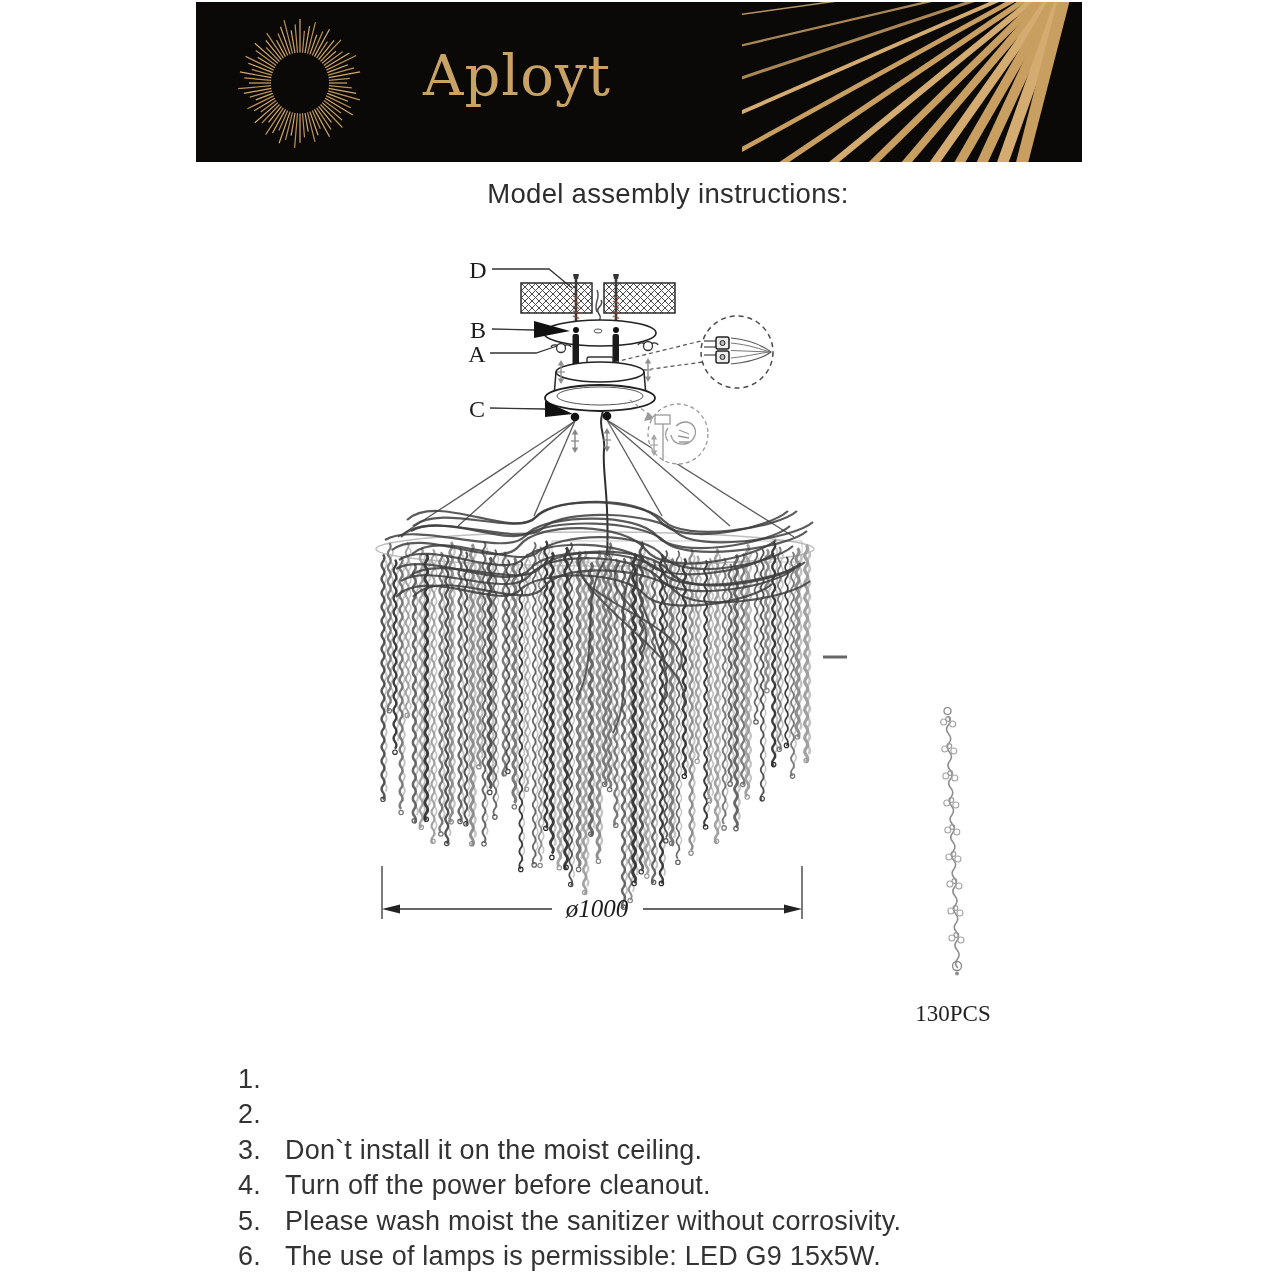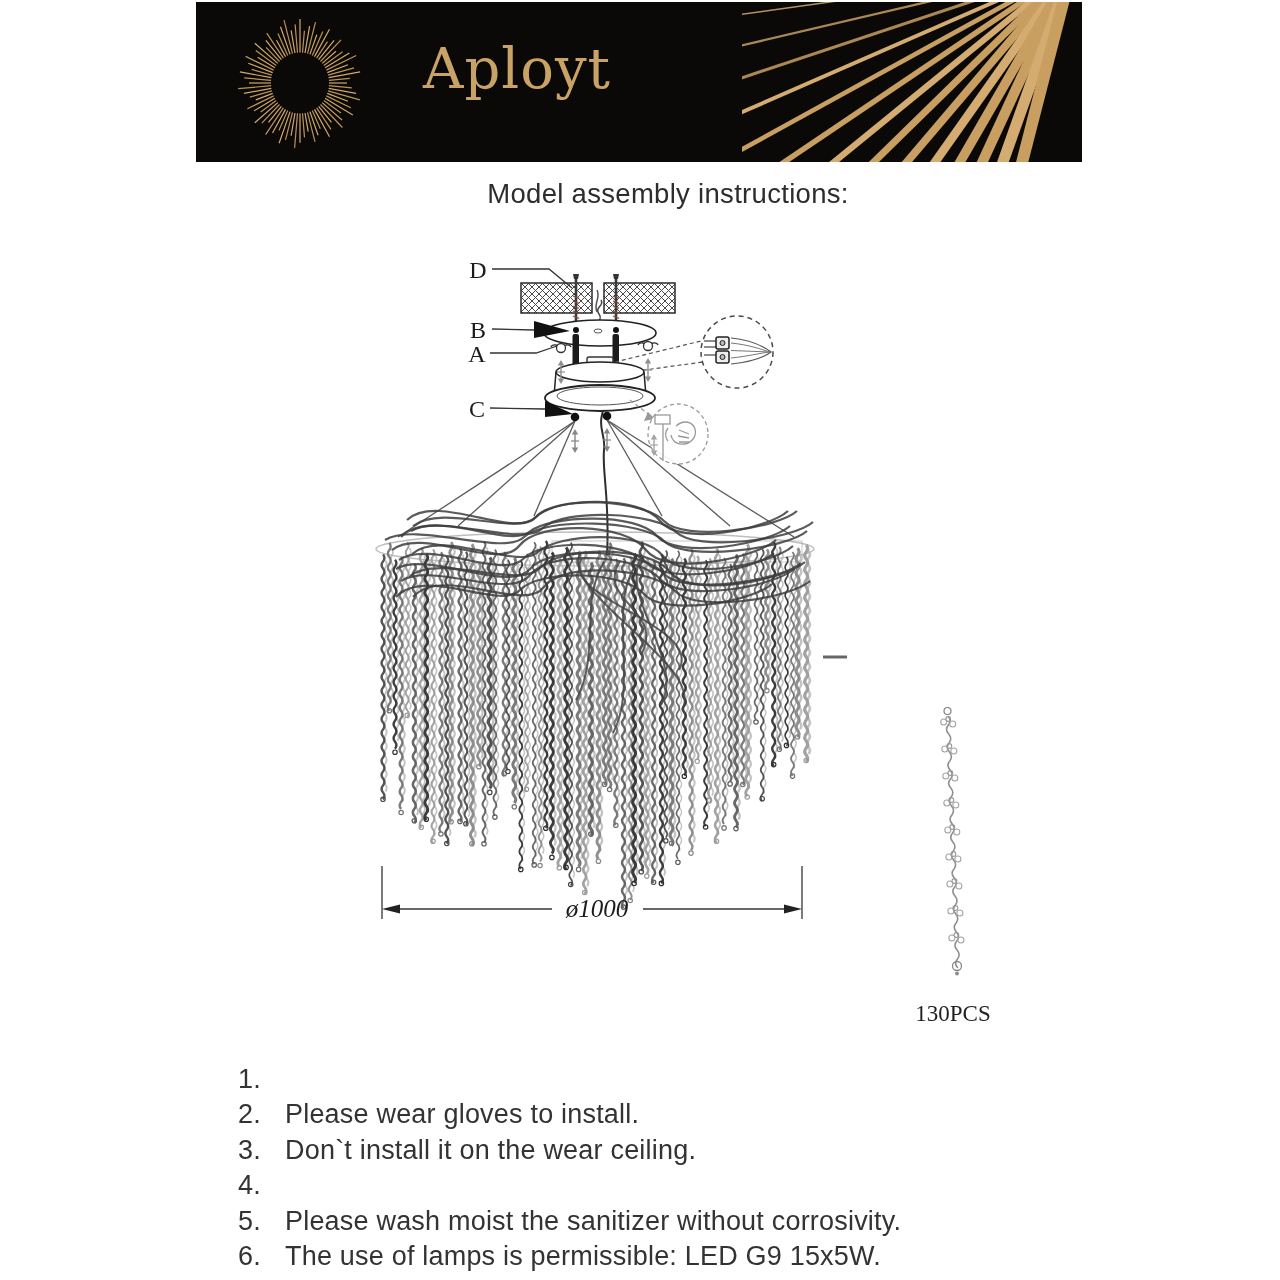--- a/index.html
+++ b/index.html
@@ -1,21 +1,21 @@
 <!DOCTYPE html>
 <html><head>
 <meta charset="utf-8">
 <style>
   html,body{margin:0;padding:0;background:#ffffff;width:1280px;height:1280px;overflow:hidden;}
   .page{position:relative;width:1280px;height:1280px;background:#ffffff;font-family:"Liberation Sans",sans-serif;}
 
   
   .banner{position:absolute;left:196px;top:2px;width:886px;height:160px;background:#0a0907;overflow:hidden;}
   .logo-svg{position:absolute;left:34px;top:0;width:140px;height:160px;}
-  .brand{position:absolute;left:227px;top:39px;font-family:"DejaVu Serif",serif;font-weight:400;
+  .brand{position:absolute;left:227px;top:46px;font-family:"DejaVu Serif",serif;font-weight:400;
          font-size:56px;letter-spacing:1px;color:#c9a266;line-height:1;}
   .fan-svg{position:absolute;right:0;top:0;width:340px;height:160px;}
 
   
   .title{position:absolute;left:0;top:176px;width:100%;text-align:center;color:#2d2d2d;
          font-size:27.5px;font-weight:500;line-height:35px;letter-spacing:.3px;padding-left:28px;}
 
   
   .diag{position:absolute;left:0;top:0;width:1280px;height:1280px;}
   .t-serif{font-family:"Liberation Serif",serif;font-size:24px;fill:#1b1b1b;}
@@ -559,28 +559,28 @@
       </g>
     <text x="953" y="1021" text-anchor="middle" class="t-count">130PCS</text>
   </svg>
 
   <div class="instructions">
     <div class="ins-row">
       <span class="ins-num">1.</span>
     </div>
     <div class="ins-row">
       <span class="ins-num">2.</span>
-      <span class="ins-text">Please wear gloves to install.</span>
     </div>
     <div class="ins-row">
       <span class="ins-num">3.</span>
-      <span class="ins-text">Don`t install it on the wear ceiling.</span>
+      <span class="ins-text">Don`t install it on the moist ceiling.</span>
     </div>
     <div class="ins-row">
       <span class="ins-num">4.</span>
+      <span class="ins-text">Turn off the power before cleanout.</span>
     </div>
     <div class="ins-row">
       <span class="ins-num">5.</span>
       <span class="ins-text">Please wash moist the sanitizer without corrosivity.</span>
     </div>
     <div class="ins-row">
       <span class="ins-num">6.</span>
       <span class="ins-text">The use of lamps is permissible: LED G9 15x5W.</span>
     </div>
   </div>

